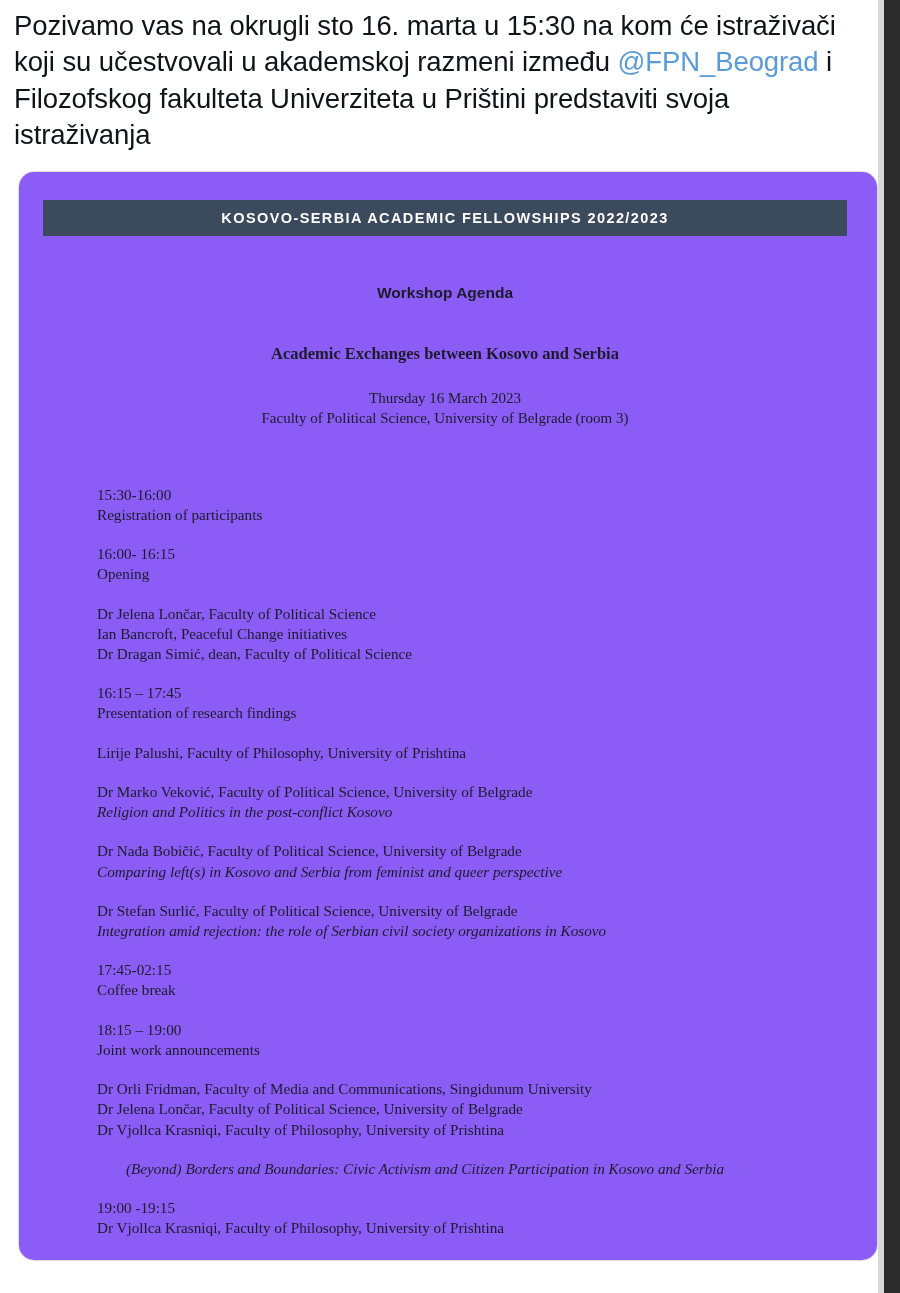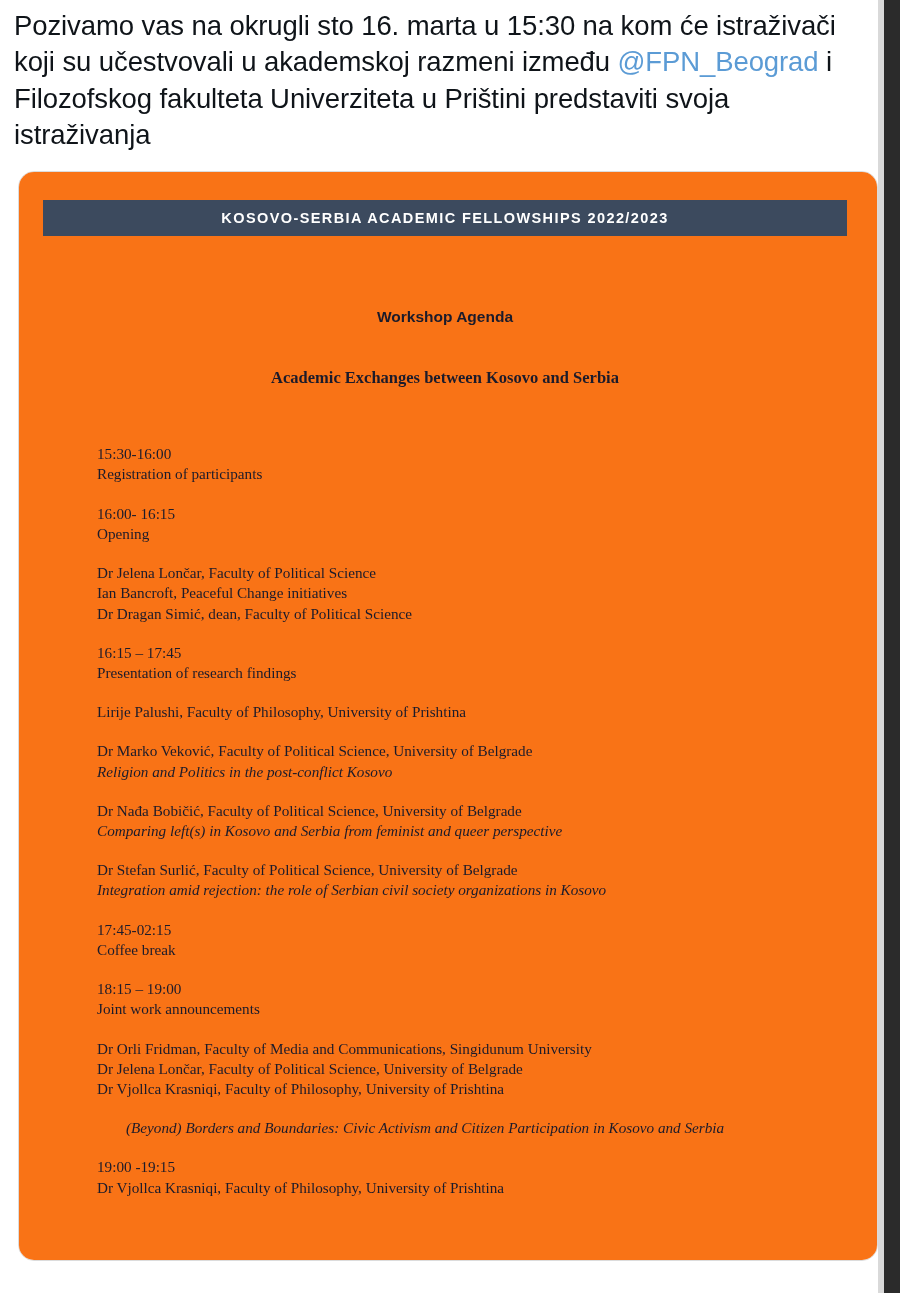--- a/index.html
+++ b/index.html
@@ -62,21 +62,21 @@
     border: 1px solid #dcdcdc;
     border-radius: 16px;
     background: #ffffff;
     overflow: hidden;
     height: 1090px;
     box-sizing: border-box;
   }
   .doc {
     position: relative;
     padding: 20px 6px 0 0;
-    background: #f97316;
+    background: #8b5cf6;
     height: 100%;
     box-sizing: border-box;
     font-family: "Liberation Serif", serif;
     color: #1b1b2b;
   }
   .doc-banner {
     margin: 8px 24px 0 24px;
     background: #3c4a5e;
     color: #ffffff;
     text-align: center;
@@ -87,21 +87,21 @@
     padding: 10px 4px 10px 4px;
   }
   .doc-body {
     padding: 0 78px 0 78px;
   }
   .doc-title {
     text-align: center;
     font-family: "Liberation Sans", sans-serif;
     font-weight: bold;
     font-size: 15.5px;
-    margin-top: 72px;
+    margin-top: 48px;
     color: #1b1b2b;
   }
   .doc-subtitle {
     text-align: center;
     font-family: "Liberation Serif", serif;
     font-weight: bold;
     font-size: 16.5px;
     margin-top: 42px;
     color: #1b1b2b;
   }
@@ -143,20 +143,24 @@
   </div>
 
   <div class="media-card">
     <div class="doc">
 
       <div class="doc-banner">KOSOVO-SERBIA ACADEMIC FELLOWSHIPS 2022/2023</div>
 
       <div class="doc-body">
         <div class="doc-title">Workshop Agenda</div>
         <div class="doc-subtitle">Academic Exchanges between Kosovo and Serbia</div>
+        <div class="doc-when">
+          <div>Thursday 16 March 2023</div>
+          <div>Faculty of Political Science, University of Belgrade (room 3)</div>
+        </div>
 
         <div class="agenda">
 
           <div class="agenda-block">
             <div class="line">15:30-16:00</div>
             <div class="line">Registration of participants</div>
           </div>
 
           <div class="agenda-block">
             <div class="line">16:00- 16:15</div>

